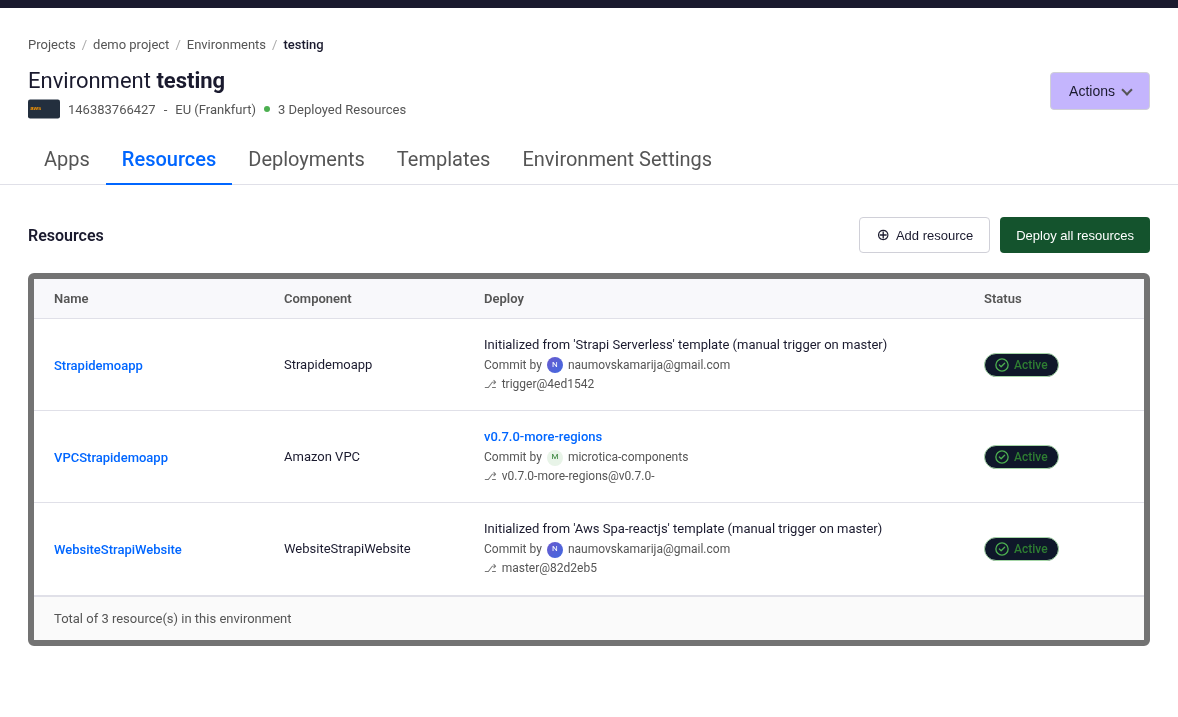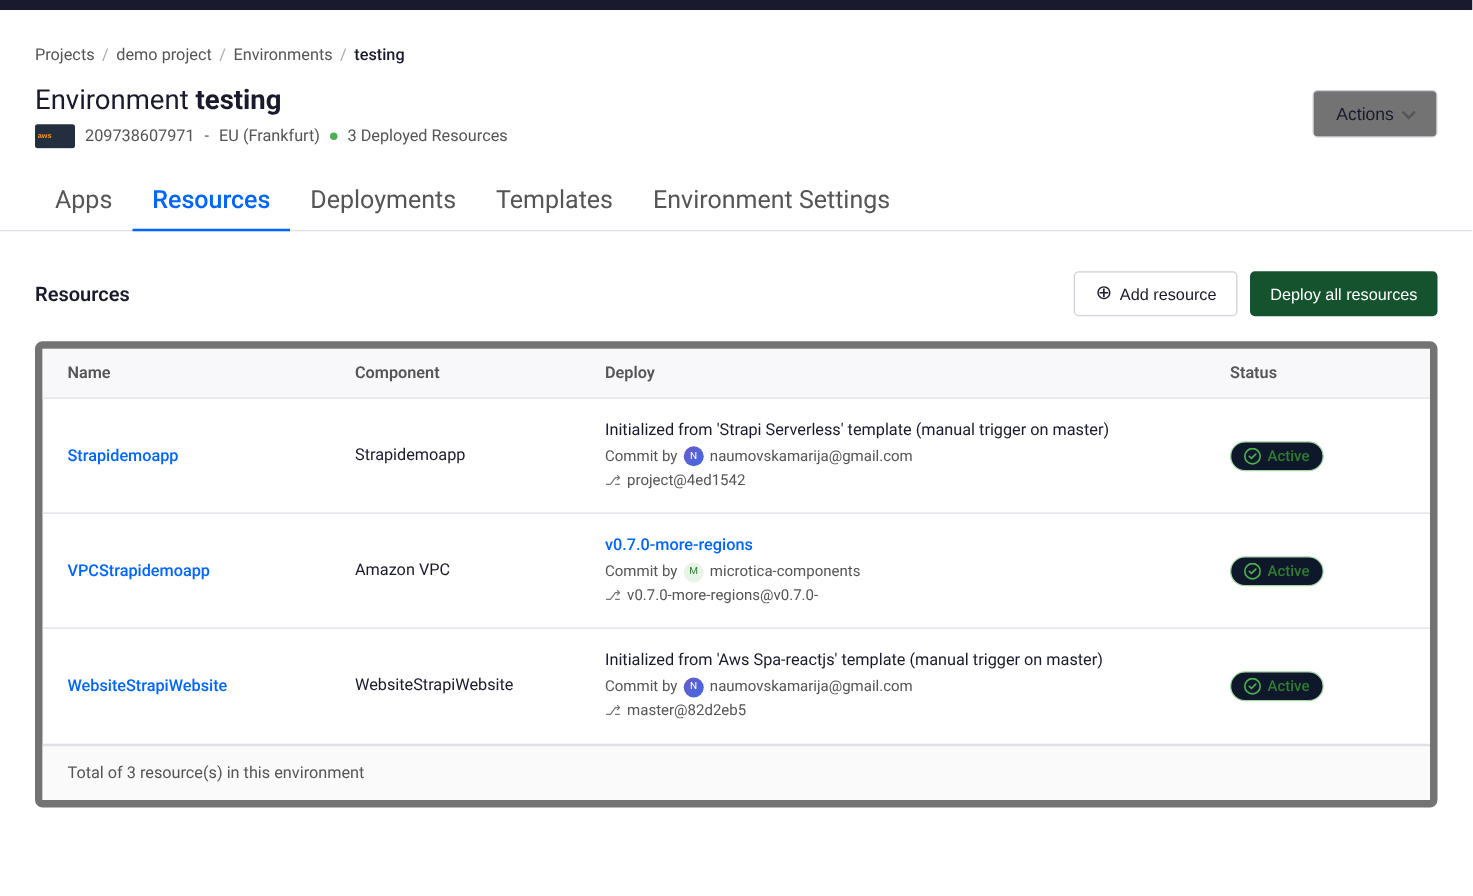--- a/index.html
+++ b/index.html
@@ -75,21 +75,21 @@
     }
 
     
     .actions-btn {
       display: flex;
       align-items: center;
       gap: 8px;
       padding: 10px 18px;
       border: 1px solid #d0d0d8;
       border-radius: 4px;
-      background: #737373;
+      background: #c4b5fd;
       cursor: pointer;
       font-size: 14px;
       font-weight: 500;
       color: #1a1a2e;
       margin-top: 4px;
     }
     .chevron-down {
       border: solid #555;
       border-width: 0 2px 2px 0;
       display: inline-block;
@@ -300,21 +300,21 @@
       <span>Environment</span>&nbsp;<strong>testing</strong>
     </div>
     <div class="page-meta">
       <div class="aws-badge">
 
         <svg class="aws-logo" viewBox="0 0 60 36" xmlns="http://www.w3.org/2000/svg">
           <rect width="60" height="36" rx="4" fill="#232f3e"></rect>
           <text x="4" y="20" font-family="sans-serif" font-size="11" fill="#ff9900" font-weight="bold">aws</text>
         </svg>
       </div>
-      <span>209738607971</span>
+      <span>146383766427</span>
       <span>-</span>
       <span>EU (Frankfurt)</span>
       <span class="meta-dot"></span>
       <span>3 Deployed Resources</span>
     </div>
   </div>
   <button class="actions-btn">
     <span>Actions</span>
     <i class="chevron-down"></i>
   </button>
@@ -359,21 +359,21 @@
       <div class="component-name">Strapidemoapp</div>
       <div class="commit-info">
         <div class="commit-title">Initialized from 'Strapi Serverless' template (manual trigger on master)</div>
         <div class="commit-line">
           <span>Commit by</span>
           <span class="user-avatar">N</span>
           <span>naumovskamarija@gmail.com</span>
         </div>
         <div class="commit-line">
           <span class="branch-icon">⎇</span>
-          <span>project@4ed1542</span>
+          <span>trigger@4ed1542</span>
         </div>
       </div>
       <div>
         <span class="status-badge">
           <svg class="check-icon" viewBox="0 0 16 16" fill="none" xmlns="http://www.w3.org/2000/svg">
             <circle cx="8" cy="8" r="7" stroke="#4caf50" stroke-width="1.5"></circle>
             <path d="M5 8l2 2 4-4" stroke="#4caf50" stroke-width="1.5" stroke-linecap="round" stroke-linejoin="round"></path>
           </svg>
           <span>Active</span>
         </span>

